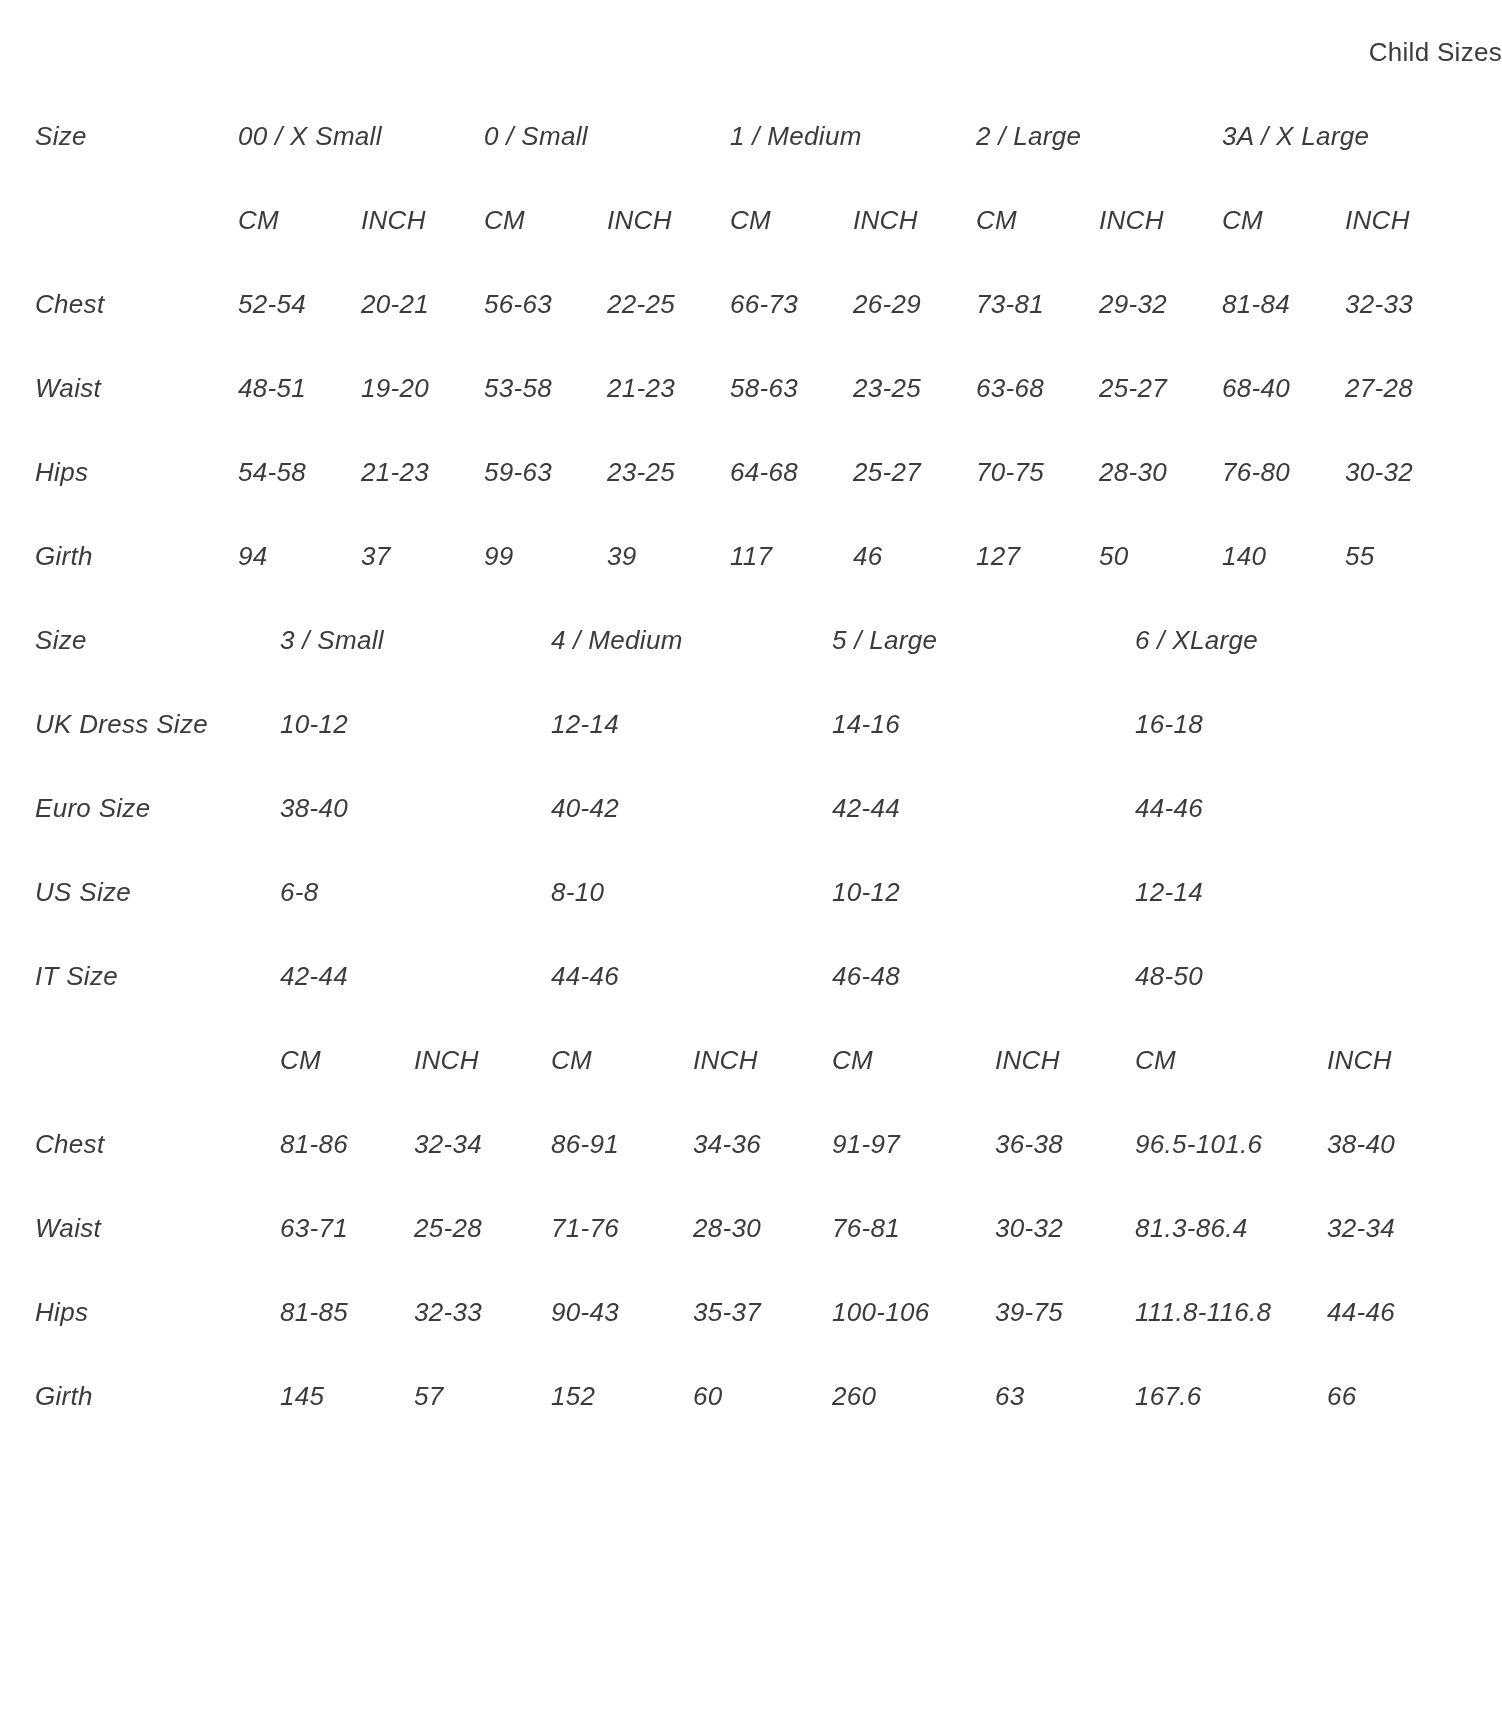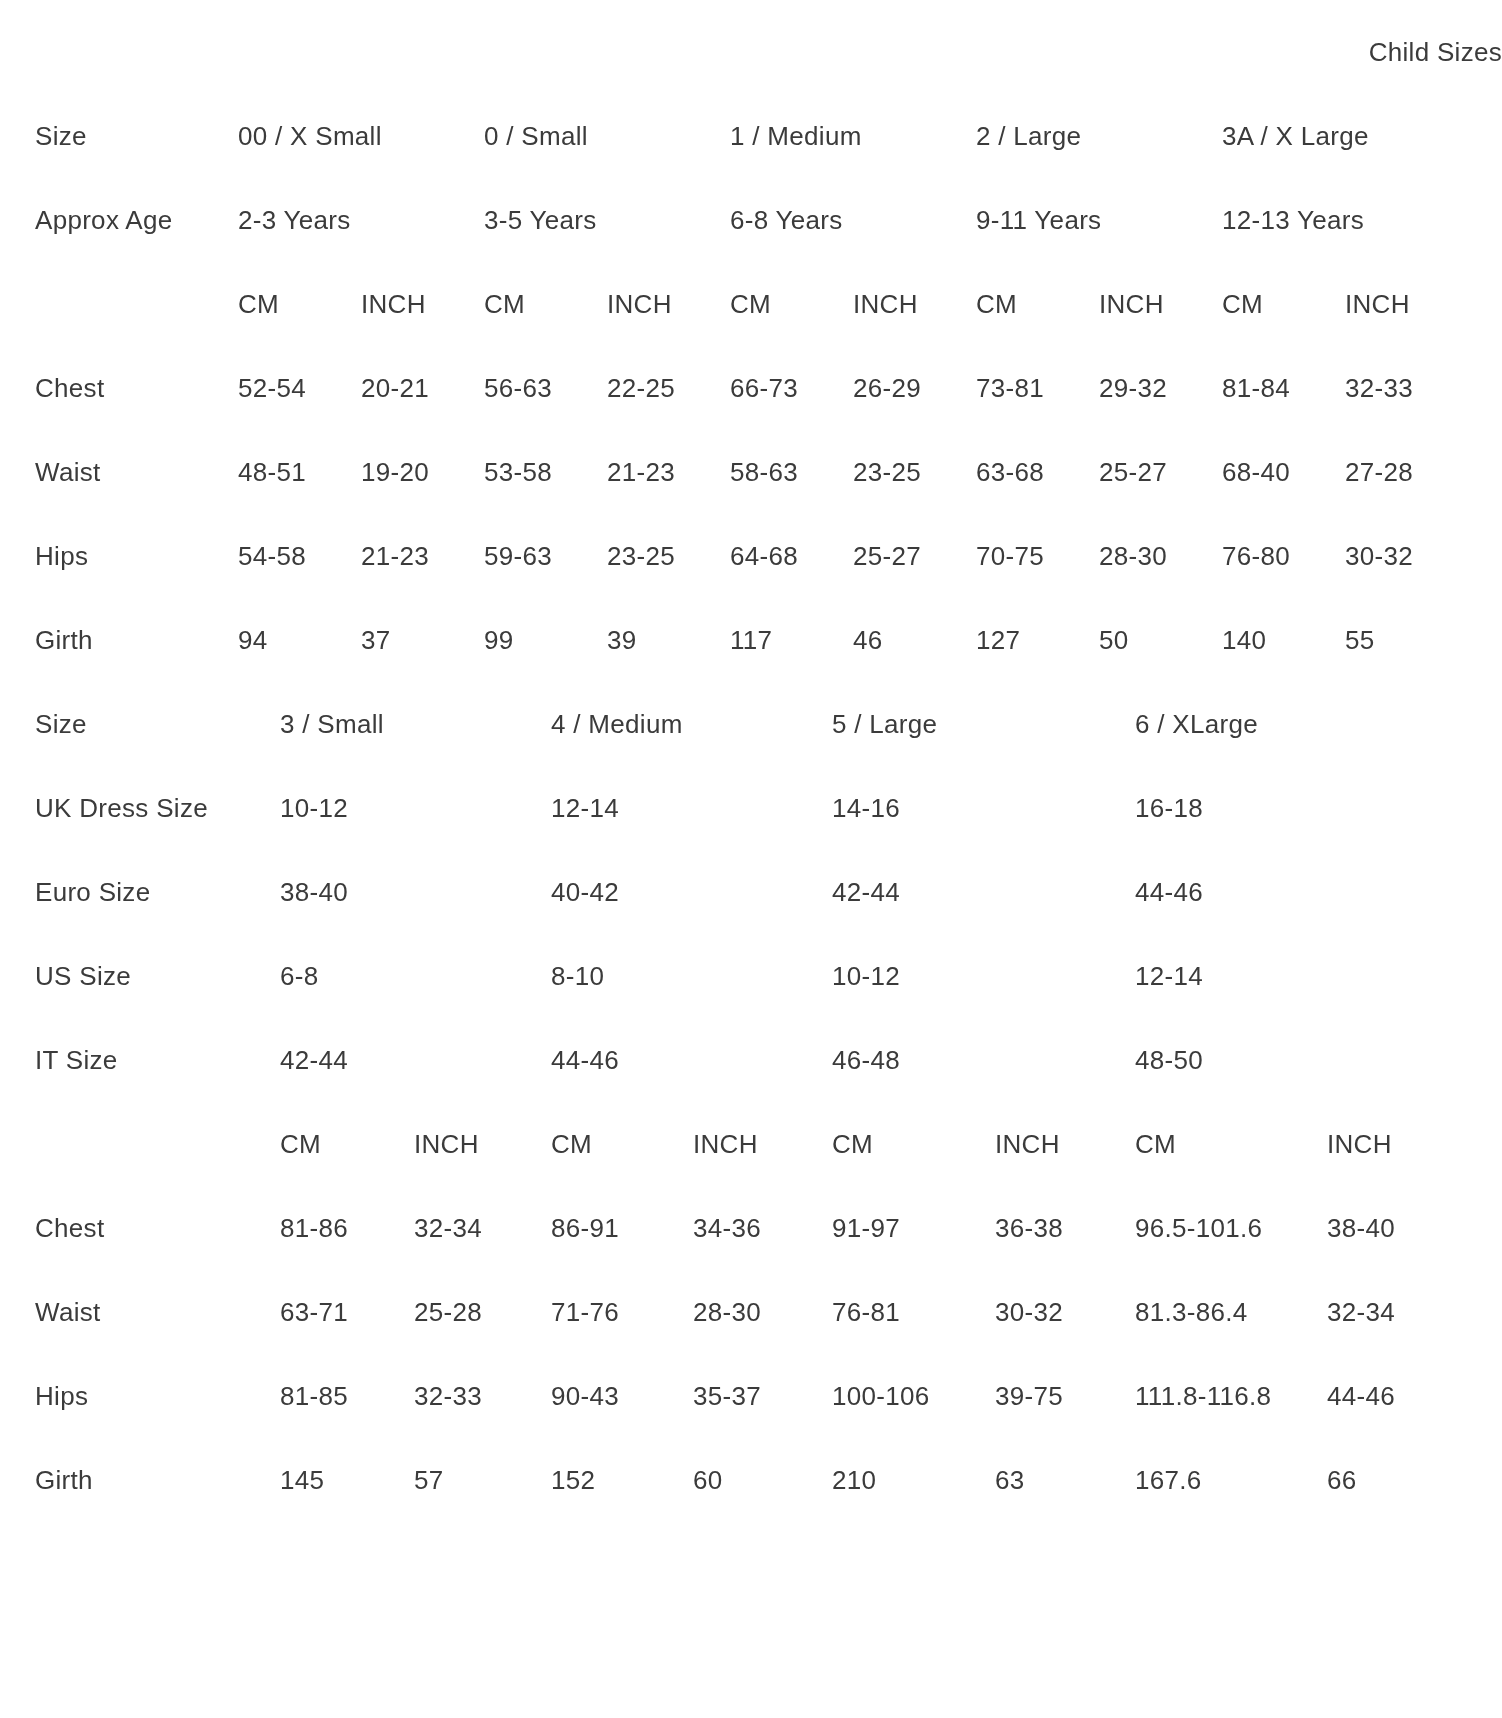--- a/index.html
+++ b/index.html
@@ -16,20 +16,21 @@
     overflow: hidden;
   }
   .sheet {
     padding: 10px 0 0 35px;
     box-sizing: border-box;
   }
   .row {
     height: 84px;
     display: grid;
     align-items: center;
+    font-style: italic;
   }
   .title-row {
     height: 84px;
     display: flex;
     align-items: center;
     justify-content: flex-end;
   }
   
   .cgrid {
     grid-template-columns: 203px repeat(10, 123px);
@@ -57,28 +58,20 @@
 
     <div class="row cgrid">
       <span class="cell">Size</span>
       <span class="cell span2">00 / X Small</span>
       <span class="cell span2">0 / Small</span>
       <span class="cell span2">1 / Medium</span>
       <span class="cell span2">2 / Large</span>
       <span class="cell span2">3A / X Large</span>
     </div>
 
-    <div class="row cgrid">
-      <span class="cell">Approx Age</span>
-      <span class="cell span2">2-3 Years</span>
-      <span class="cell span2">3-5 Years</span>
-      <span class="cell span2">6-8 Years</span>
-      <span class="cell span2">9-11 Years</span>
-      <span class="cell span2">12-13 Years</span>
-    </div>
 
 
     <div class="row cgrid">
       <span class="cell"></span>
       <span class="cell">CM</span>
       <span class="cell">INCH</span>
       <span class="cell">CM</span>
       <span class="cell">INCH</span>
       <span class="cell">CM</span>
       <span class="cell">INCH</span>
@@ -236,21 +229,21 @@
       <span class="cell">111.8-116.8</span>
       <span class="cell">44-46</span>
     </div>
 
     <div class="row agrid">
       <span class="cell">Girth</span>
       <span class="cell">145</span>
       <span class="cell">57</span>
       <span class="cell">152</span>
       <span class="cell">60</span>
-      <span class="cell">210</span>
+      <span class="cell">260</span>
       <span class="cell">63</span>
       <span class="cell">167.6</span>
       <span class="cell">66</span>
     </div>
 
   </section>
 
 </div>
 
 </body></html>

